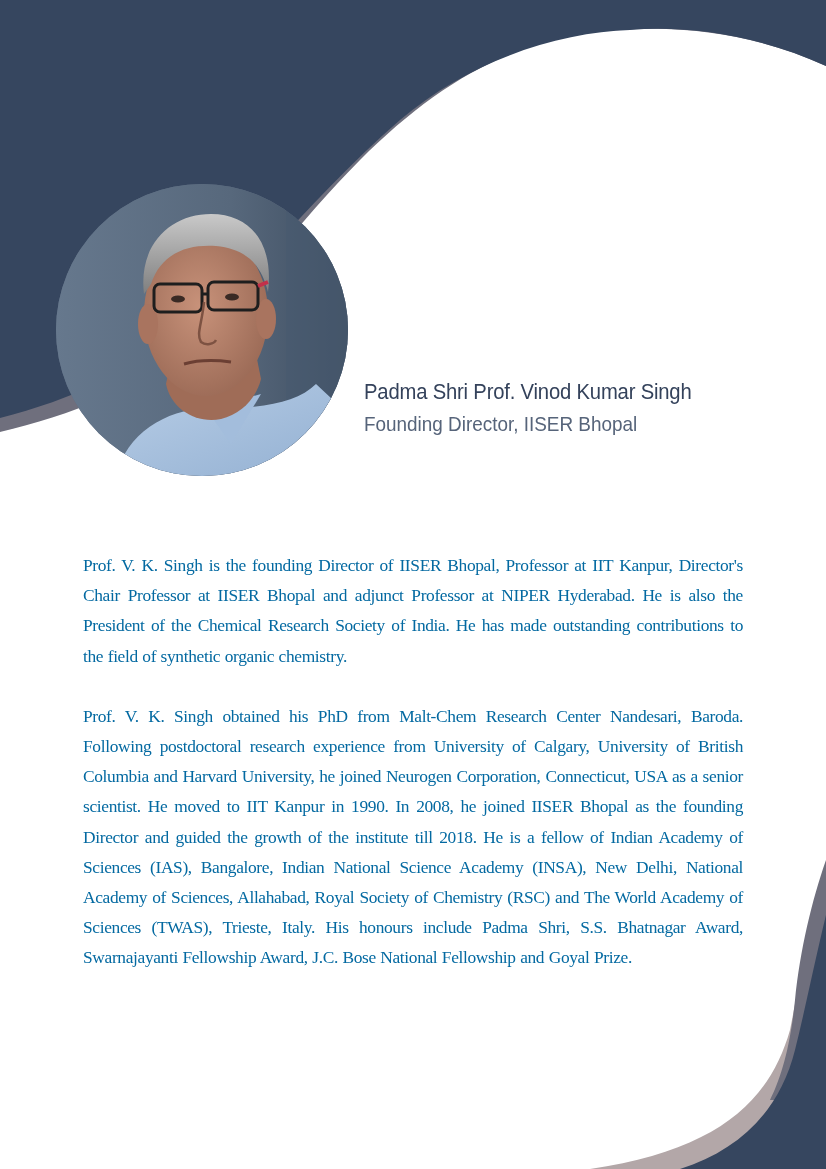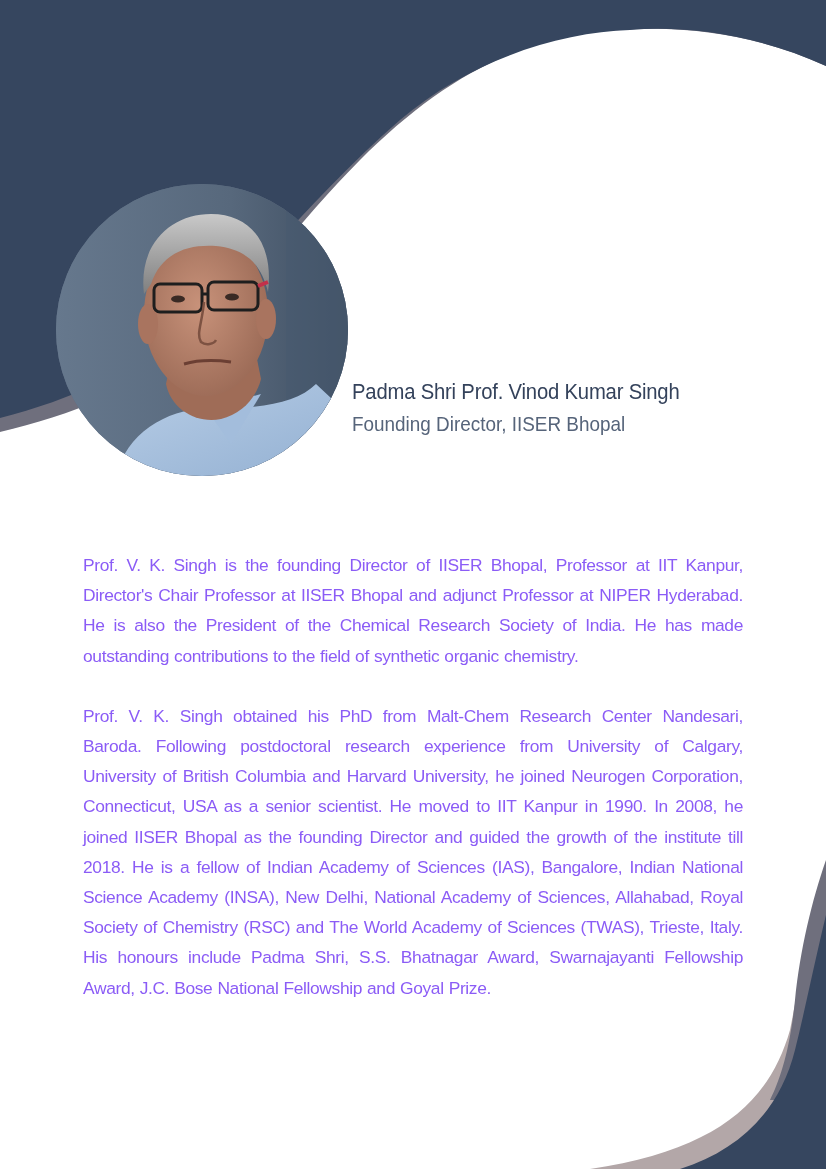--- a/index.html
+++ b/index.html
@@ -33,21 +33,21 @@
       z-index: 2;
       background: #5d6c80;
     }
     .portrait svg {
       width: 100%;
       height: 100%;
       display: block;
     }
     .name-block {
       position: absolute;
-      left: 352px;
+      left: 364px;
       top: 377px;
       z-index: 3;
     }
     .person-name {
       font-family: "Liberation Sans Narrow", "Liberation Sans", sans-serif;
       font-size: 22px;
       color: #34425b;
       font-weight: normal;
       letter-spacing: -0.2px;
       line-height: 30px;
@@ -64,22 +64,22 @@
       white-space: nowrap;
       transform: scaleX(0.9);
       transform-origin: left center;
     }
     .bio {
       position: absolute;
       left: 83px;
       top: 550px;
       width: 660px;
       z-index: 3;
-      color: #8b5cf6;
-      font-family: Liberation Sans, sans-serif;
+      color: #0369a1;
+      font-family: Liberation Serif, serif;
       font-size: 17.4px;
       line-height: 30.2px;
     }
     .bio p {
       margin: 0 0 30px 0;
       text-align: justify;
       text-align-last: left;
       letter-spacing: -0.35px;
       word-spacing: 0.5px;
     }

